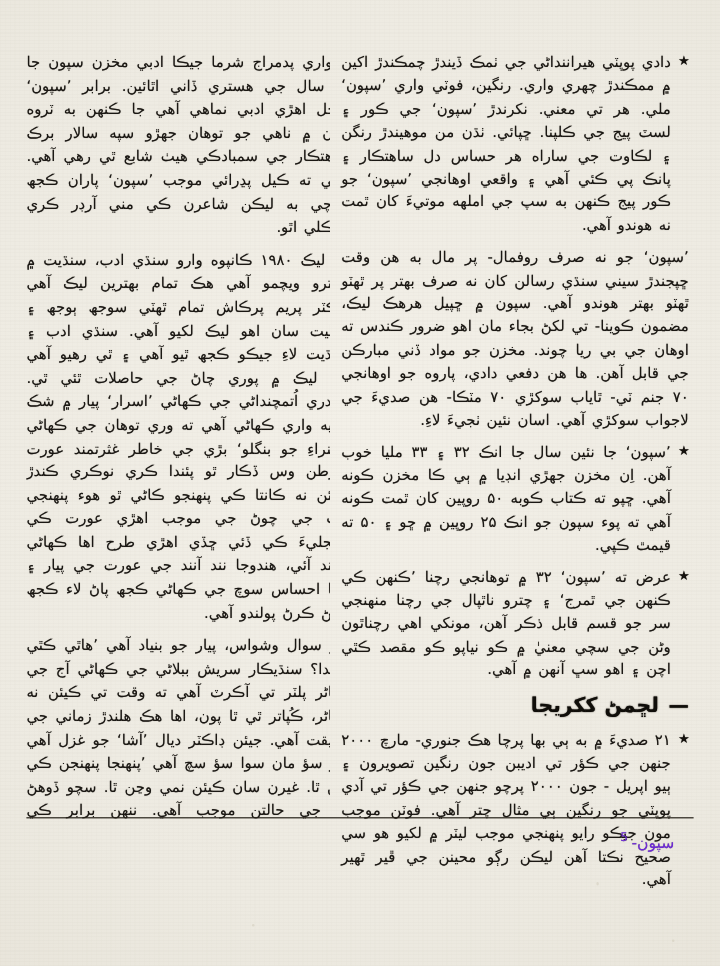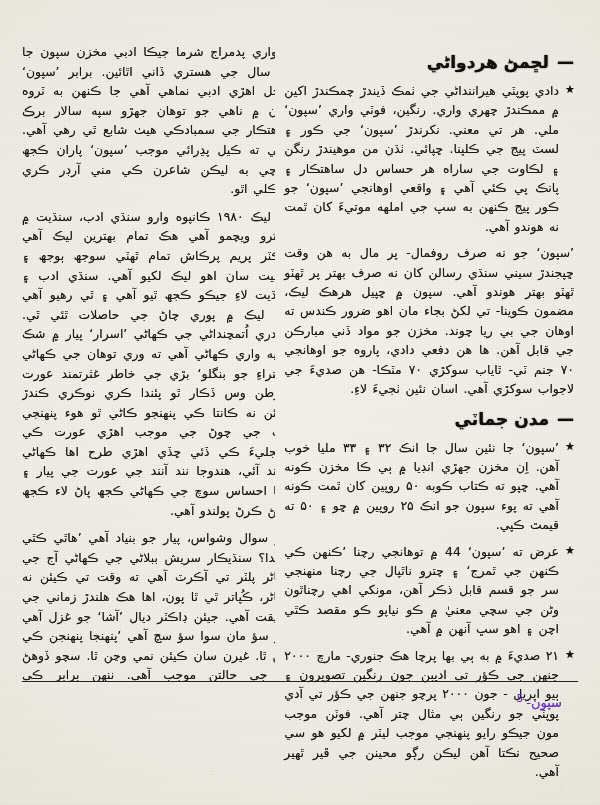--- a/index.html
+++ b/index.html
@@ -122,44 +122,41 @@
 
 <div id="paper"></div>
 <div id="grain"></div>
 
 <div id="sheet">
 
   <div class="columns">
 
     <div class="col col-right">
 
-      <div class="heading">
-        <span class="dash">—</span><span>لڇمڻ هردواڻي</span>
-      </div>
       <p class="para bulleted">
         <span class="bullet">★</span>
         <span>دادي پوپٽي هيراننداڻي جي ٺمڪ ڏيندڙ چمڪندڙ اکين ۾ ممڪندڙ چهري واري. رنگين، فوٽي واري ’سپون‘ ملي. هر تي معني. نکرندڙ ’سپون‘ جي ڪور ۽ لسٽ پيج جي ڪلپنا. ڇپائي. ٺڌن من موهيندڙ رنگن ۽ لڪاوت جي ساراه هر حساس دل ساهتڪار ۽ پانڪ پي ڪئي آهي ۽ واقعي اوهانجي ’سپون‘ جو ڪور پيج ڪنهن به سپ جي املهه موتيءَ کان ٿمت نه هوندو آهي.</span>
       </p>
       <p class="para">
         <span>’سپون‘ جو نه صرف روفمال- پر مال به هن وقت ڇپجندڙ سيني سنڌي رسالن کان نه صرف بهتر پر ٿهٽو ٿهٽو بهتر هوندو آهي. سپون ۾ ڇپيل هرهڪ ليڪ، مضمون ڪوينا- تي لکڻ بجاء مان اهو ضرور ڪندس ته اوهان جي بي ريا چوند. مخزن جو مواد ڏني مبارڪن جي قابل آهن. ها هن دفعي دادي، پاروه جو اوهانجي ۷۰ جنم ٽي- ٿاياب سوکڙي ۷۰ مٽڪا- هن صديءَ جي لاجواب سوکڙي آهي. اسان نئين ٺجيءَ لاءِ.</span>
       </p>
 
-      <div class="heading">
-        <span class="dash">—</span><span>مدن جماٽي</span>
-      </div>
       <p class="para bulleted">
         <span class="bullet">★</span>
         <span>’سپون‘ جا نئين سال جا انڪ ۳۲ ۽ ۳۳ مليا خوب آهن. اِن مخزن جهڙي انڊيا ۾ ٻي ڪا مخزن ڪونه آهي. ڇپو ته ڪتاب ڪوبه ۵۰ روپين کان ٿمت ڪونه آهي ته پوء سپون جو انڪ ۲۵ روپين ۾ ڇو ۽ ۵۰ ته قيمٿ ڪپي.</span>
       </p>
 
       <p class="para bulleted">
         <span class="bullet">★</span>
-        <span>عرض ته ’سپون‘ 44 ۾ توهانجي رچنا ’ڪنهن ڪي ڪنهن جي ٿمرج‘ ۽ چترو ناٿپال جي رچنا منهنجي سر جو قسم قابل ذڪر آهن، مونکي اهي رچناٿون وڻن جي سچي معنيٰ ۾ ڪو نياپو ڪو مقصد ڪٿي اچن ۽ اهو سڀ آنهن ۾ آهي.</span>
+        <span>عرض ته ’سپون‘ ۳۲ ۾ توهانجي رچنا ’ڪنهن ڪي ڪنهن جي ٿمرج‘ ۽ چترو ناٿپال جي رچنا منهنجي سر جو قسم قابل ذڪر آهن، مونکي اهي رچناٿون وڻن جي سچي معنيٰ ۾ ڪو نياپو ڪو مقصد ڪٿي اچن ۽ اهو سڀ آنهن ۾ آهي.</span>
       </p>
 
+      <div class="heading">
+        <span class="dash">—</span><span>لڇمڻ ككريجا</span>
+      </div>
       <p class="para bulleted">
         <span class="bullet">★</span>
         <span>۲۱ صديءَ ۾ به ٻي بها پرچا هڪ جنوري- مارچ ۲۰۰۰ جنهن جي ڪؤر تي اديبن جون رنگين تصويرون ۽ ٻيو اپريل - جون ۲۰۰۰ پرچو جنهن جي ڪؤر تي آدي پوپٽي جو رنگين ٻي مثال چتر آهي. فوٽن موجب مون جيڪو رايو پنهنجي موجب ليٽر ۾ لکيو هو سي صحيح نڪتا آهن ليڪن رڳو محينن جي ڦير ٿهير آهي.</span>
       </p>
 
     </div>
 
     <div class="col col-left">
       <p class="flowtext">مانواري پدمراج شرما جيڪا ادبي مخزن سپون جا ڏه سال جي هستري ڏاني اٿائين. برابر ’سپون‘ سچل اهڙي ادبي نماهي آهي جا ڪنهن به ٽروه بنڊن ۾ ناهي جو توهان جهڙو سپه سالار برڪ ساهتڪار جي سمبادڪي هيٺ شابع ٿي رهي آهي. هاٽي ته ڪيل پڍرائي موجب ’سپون‘ پاران ڪجھ خرچي به ليڪن شاعرن ڪي مني آرڊر ڪري موڪلي اٿو.</p>
       <p class="flowtext">ٻيو ليڪ ۱۹۸۰ ڪانپوه وارو سنڌي ادب، سنڌيت ۾ ڪيترو ويچمو آهي هڪ تمام بهترين ليڪ آهي ڊاڪٽر پريم پرڪاش تمام ٿهٽي سوجھ ٻوجھ ۽ قابليت سان اهو ليڪ لکيو آهي. سنڌي ادب ۽ سنڌيت لاءِ جيڪو ڪجھ ٿيو آهي ۽ ٿي رهيو آهي من ليڪ ۾ پوري چاڻ جي حاصلات ٿئي ٿي. سندري اُتمچنداڻي جي ڪهاڻي ’اسرار‘ پيار ۾ شڪ شبيه واري ڪهاڻي آهي ته وري توهان جي ڪهاڻي ’ڇٺنراءِ جو بنگلو‘ بڙي جي خاطر غثرتمند عورت شرطن وس ڏڪار ٿو پئندا ڪري نوڪري ڪندڙ ڪيئن نه ڪانتا ڪي پنهنجو ڪاڻي ٿو هوء پنهنجي پيٽ جي چوڻ جي موجب اهڙي عورت ڪي نلانجليءَ ڪي ڏئي ڇڏي اهڙي طرح اها ڪهاڻي پسند آئي، هندوجا نند آنند جي عورت جي پيار ۽ تمنا احساس سوچ جي ڪهاڻي ڪجھ پاڻ لاء ڪجھ نياپڻ ڪرڻ پولندو آهي.</p>

